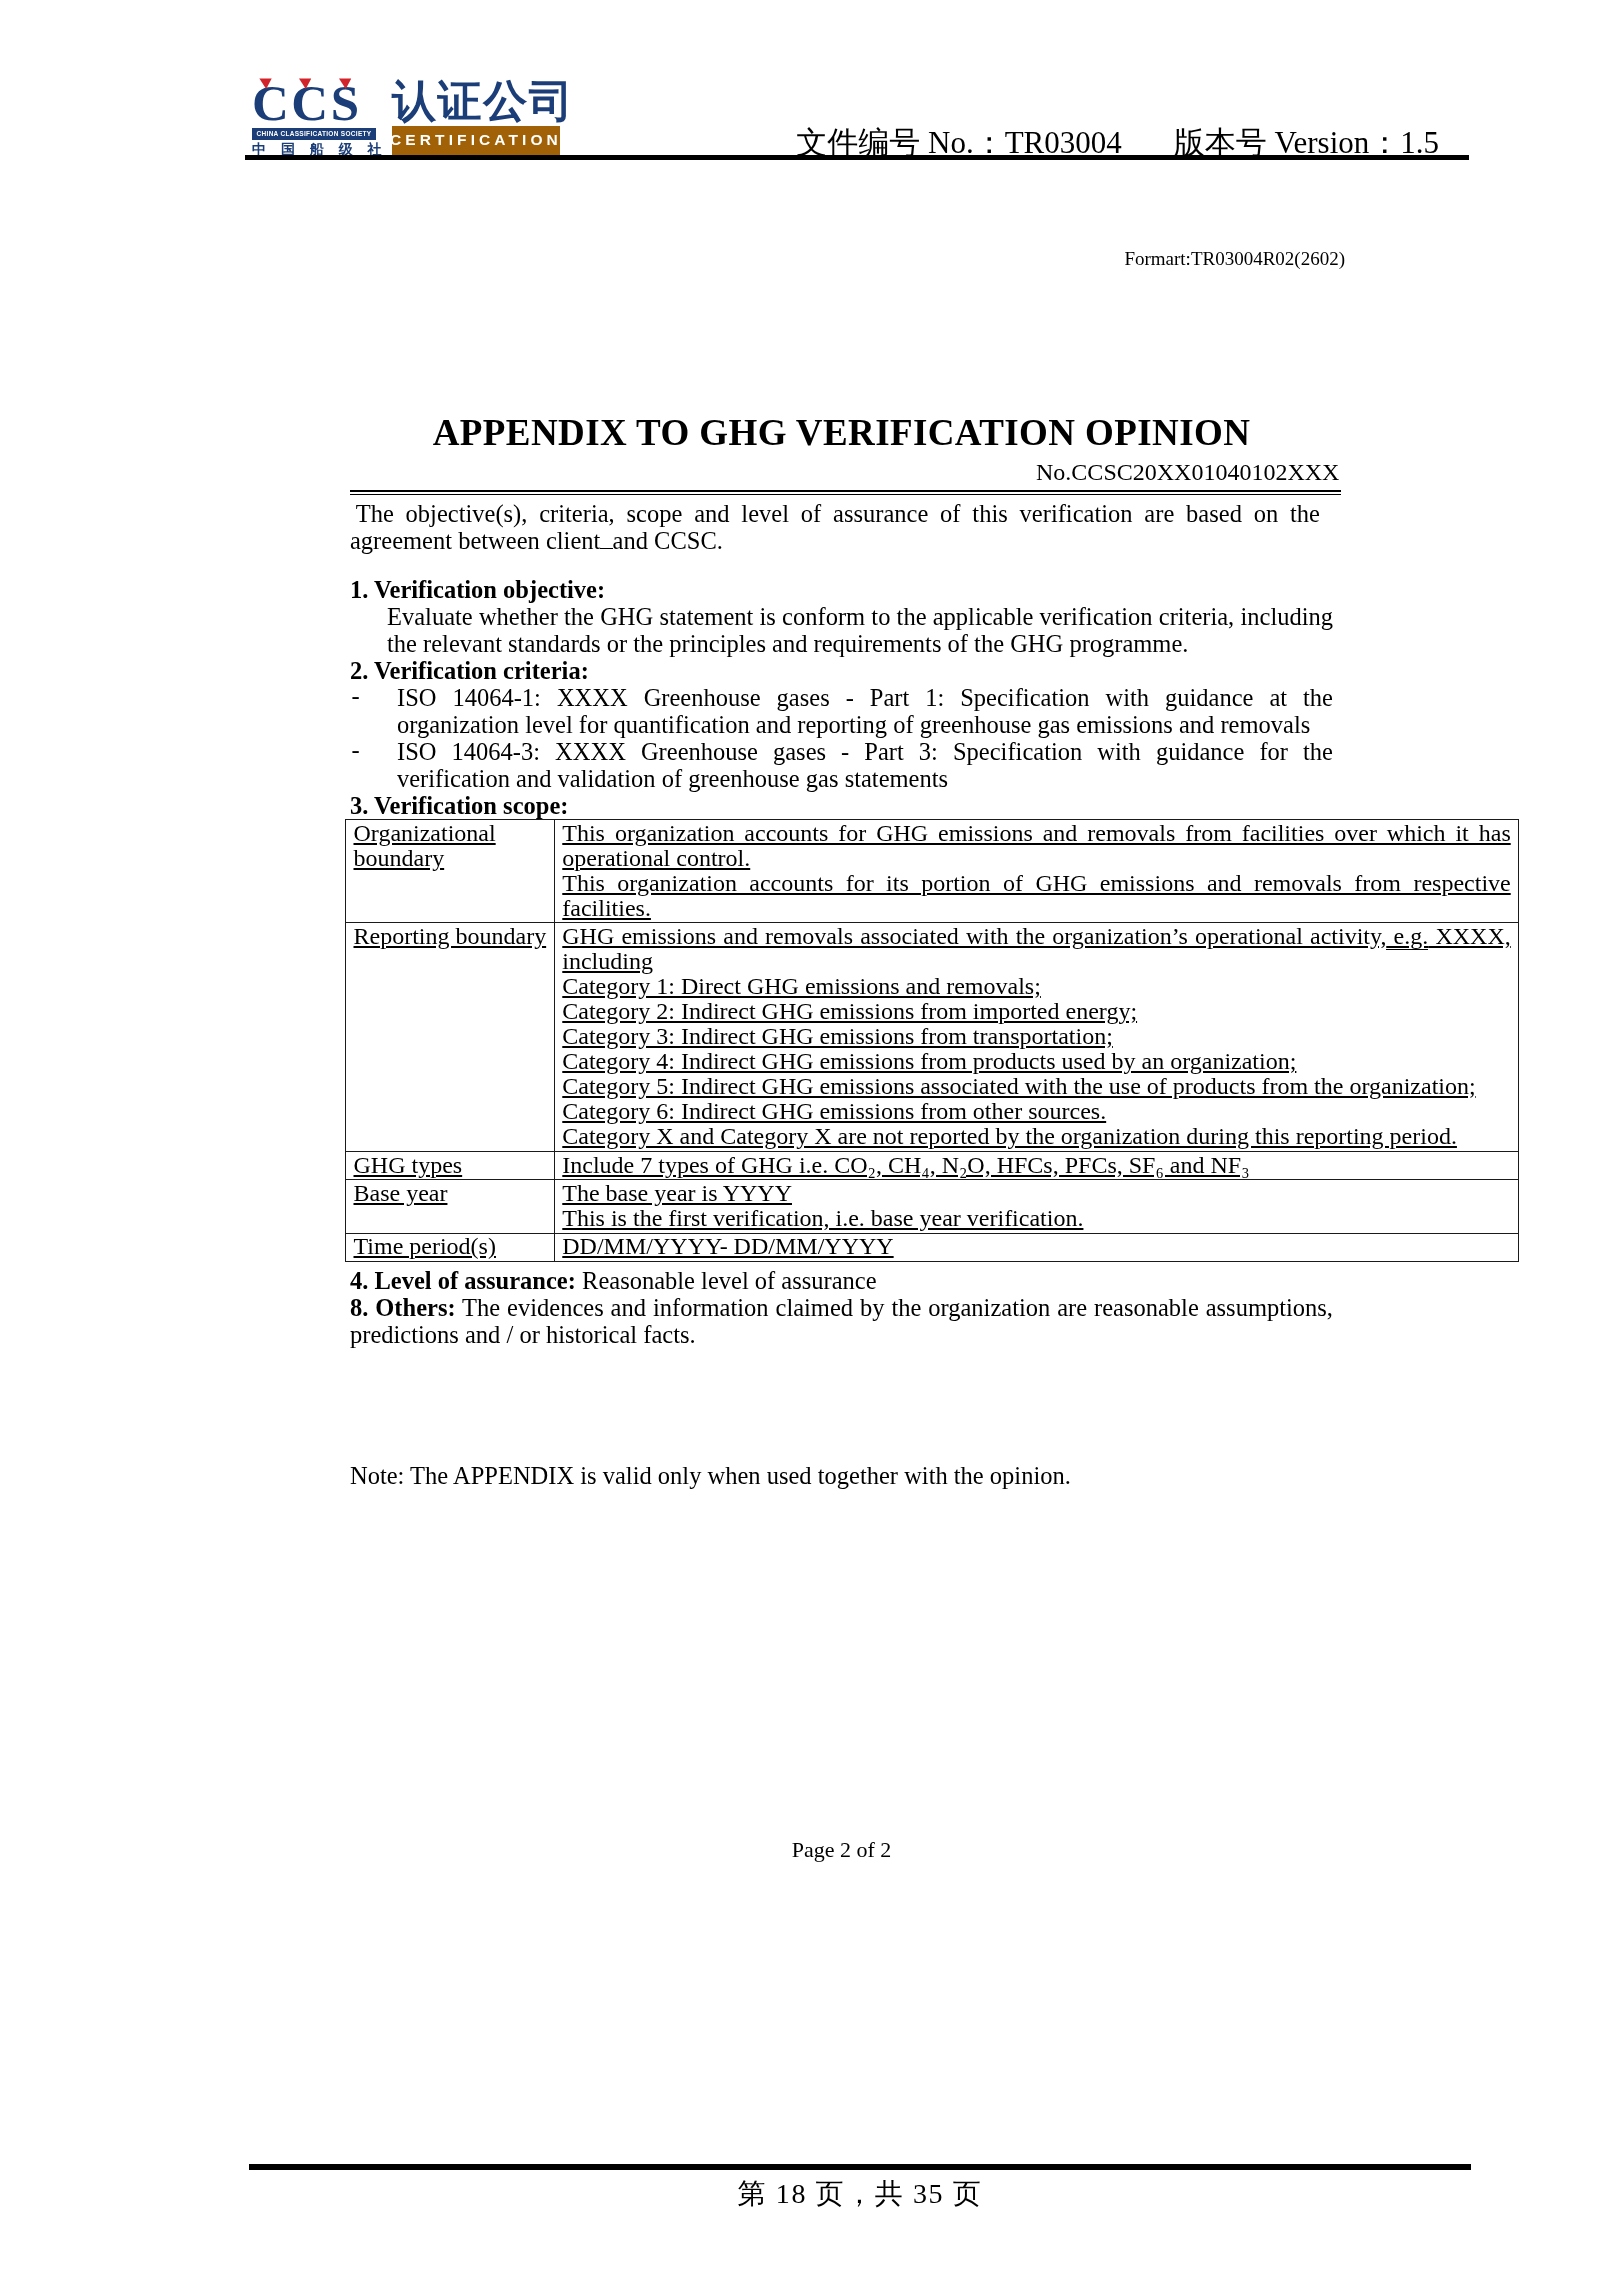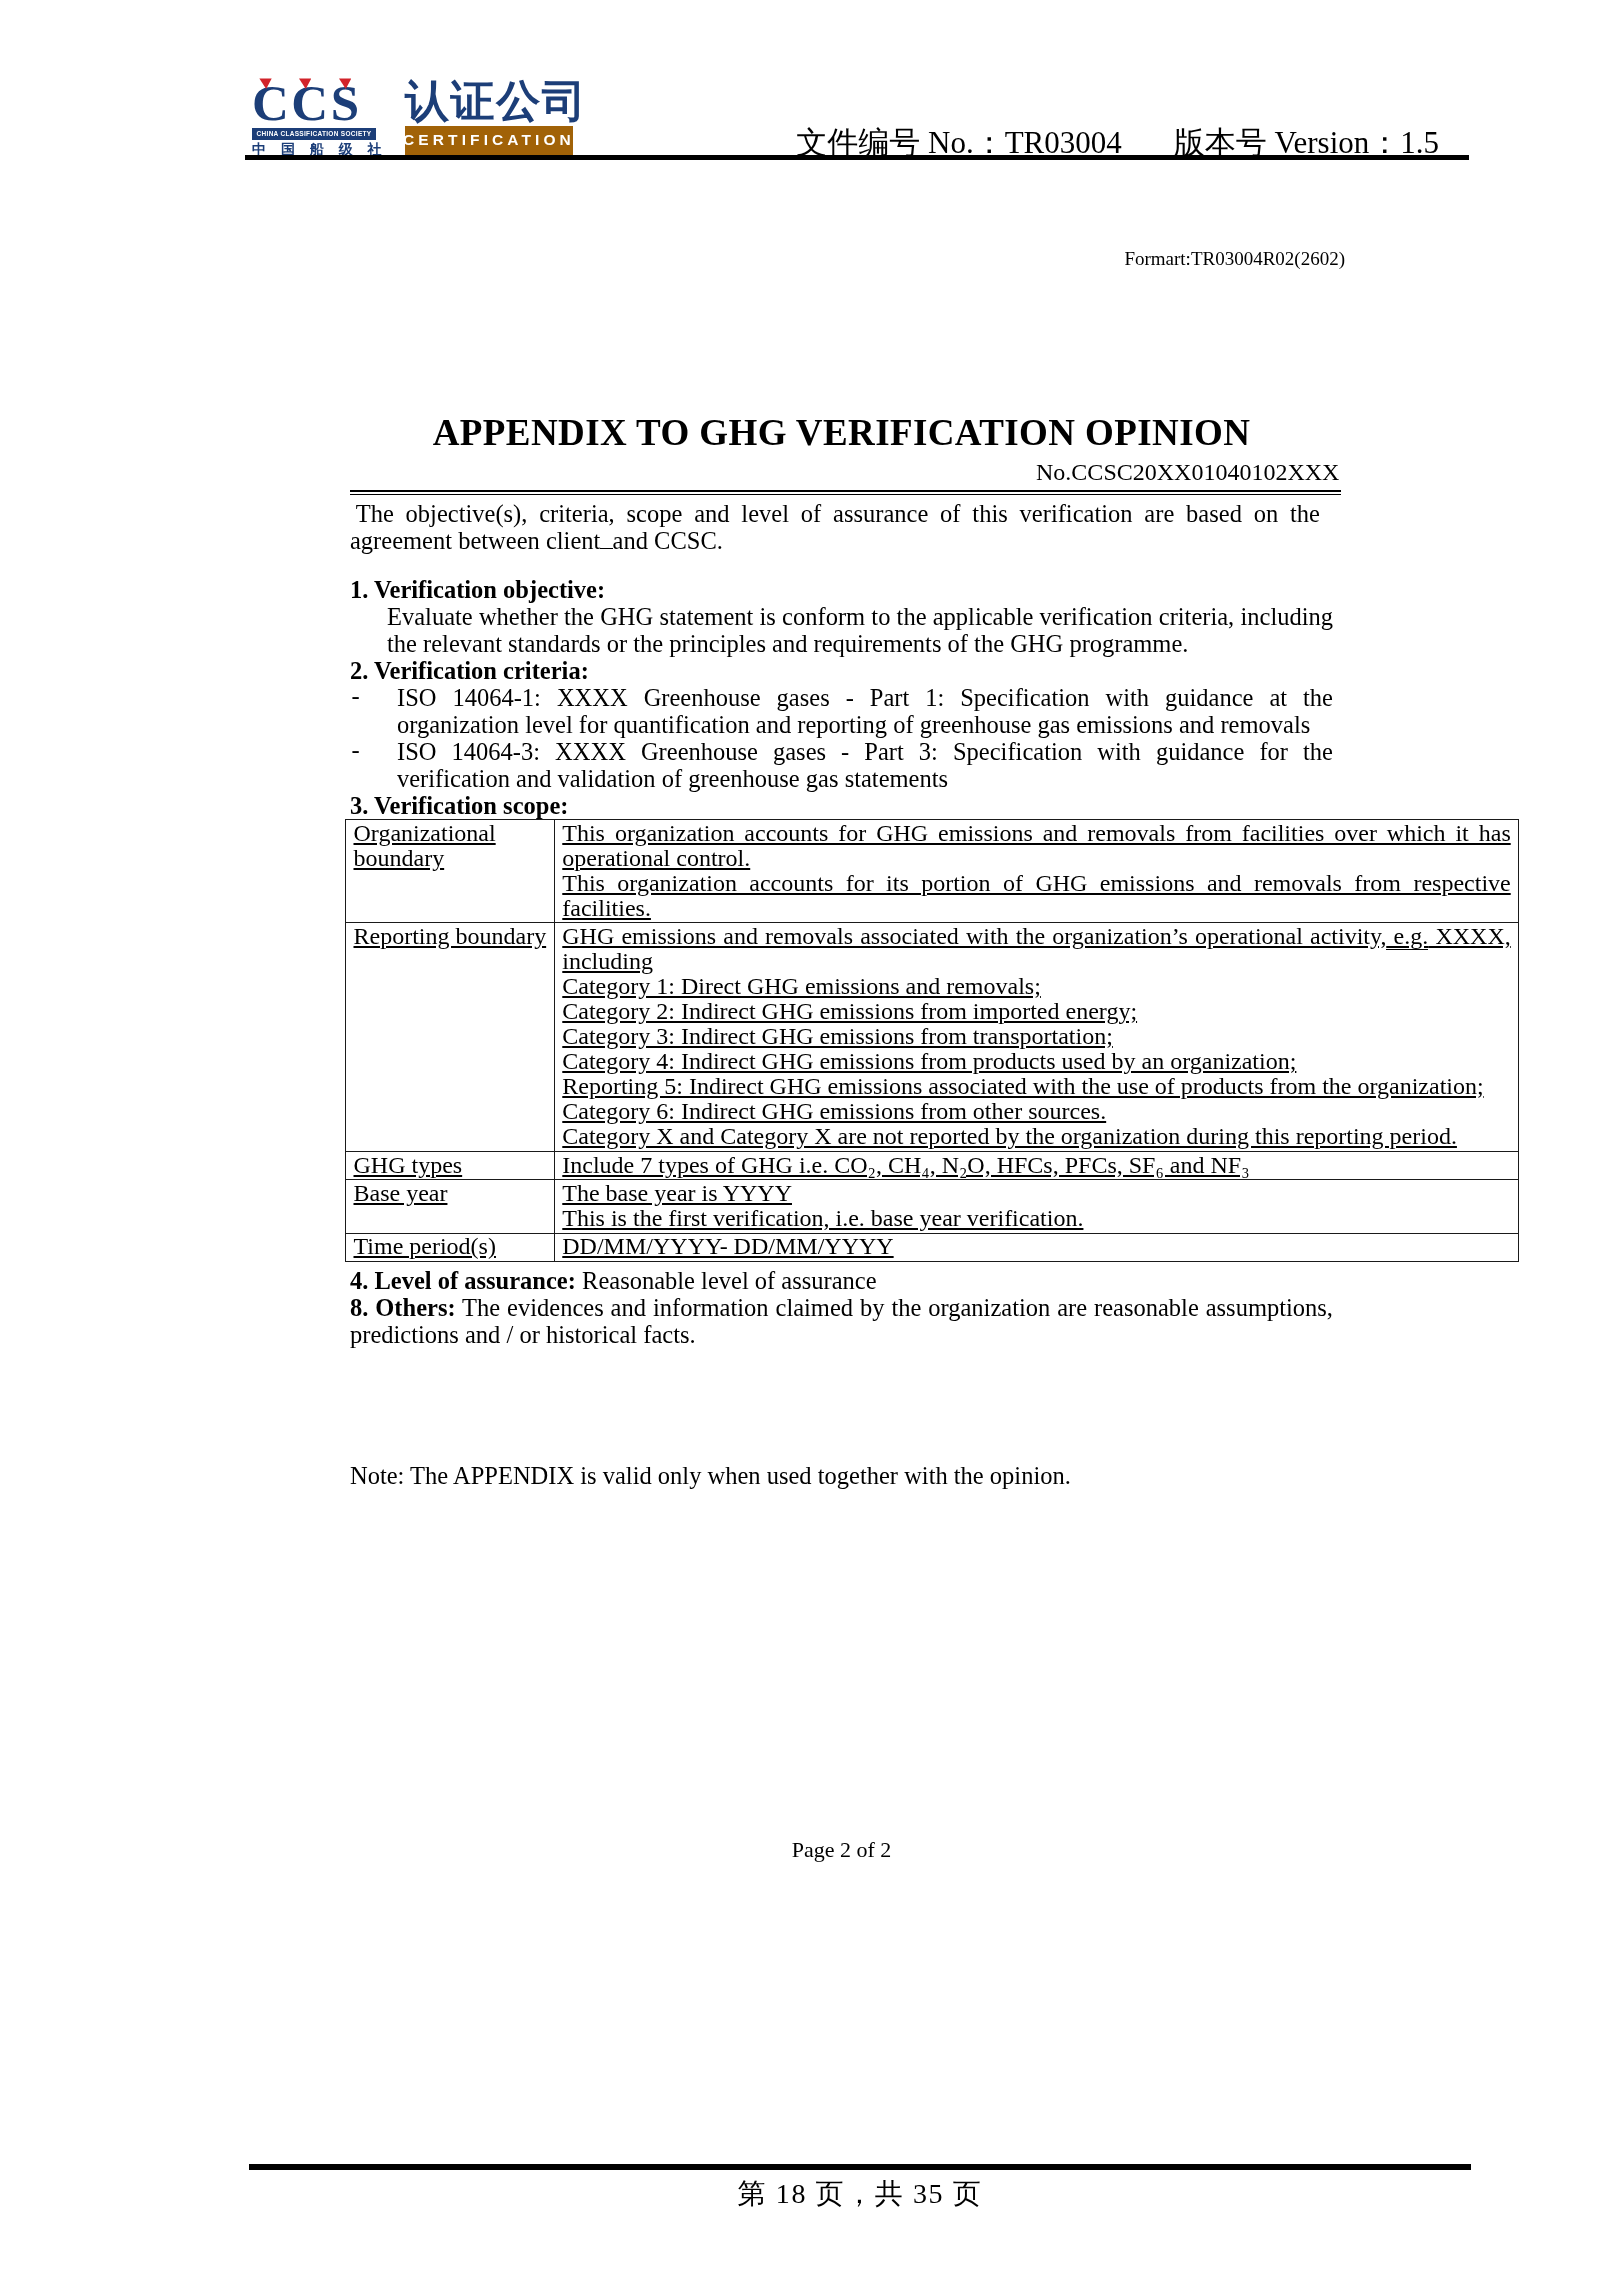--- a/index.html
+++ b/index.html
@@ -4,21 +4,21 @@
 <style>
   html,body{margin:0;padding:0;}
   body{
     width:1622px;height:2295px;background:#ffffff;position:relative;
     font-family:"Liberation Serif","DejaVu Serif",serif;color:#000;
     -webkit-font-smoothing:antialiased;
   }
   .abs{position:absolute;}
 
   
-  .logo{top:80px;left:252px;width:311px;height:75px;display:flex;gap:25px;}
+  .logo{top:80px;left:252px;width:311px;height:75px;display:flex;gap:12px;}
   .logo-left{width:128px;position:relative;}
   .ccs-word{position:relative;font-weight:bold;font-size:51px;line-height:46px;
     color:#1c3e78;letter-spacing:2.5px;font-family:"Liberation Serif",serif;}
   .flag{position:absolute;width:12.3px;height:10.6px;background:#d2232a;
     clip-path:polygon(0 0,100% 0,55% 100%);}
   .f1{left:7.4px;top:-1.6px;} .f2{left:47px;top:-1.6px;} .f3{left:87px;top:-1.6px;}
   .soc-bar{margin-top:1.6px;width:124px;height:12.3px;background:#1c3e78;color:#fff;
     font-family:"Liberation Sans",sans-serif;font-weight:bold;font-size:6.5px;
     letter-spacing:0.3px;display:flex;align-items:center;justify-content:center;white-space:nowrap;}
   .soc-cn{margin-top:0.8px;color:#1c3e78;font-weight:bold;font-size:14px;letter-spacing:5.7px;white-space:nowrap;}
@@ -132,21 +132,21 @@
       </td>
     </tr>
     <tr>
       <td class="lbl">Reporting boundary</td>
       <td>
         <div class="cell-par"><span>GHG emissions and removals associated with the organization’s operational activity,</span><span class="ul"> e.g.</span><span> XXXX, including</span></div>
         <div class="cell-par">Category 1: Direct GHG emissions and removals;</div>
         <div class="cell-par">Category 2: Indirect GHG emissions from imported energy;</div>
         <div class="cell-par">Category 3: Indirect GHG emissions from transportation;</div>
         <div class="cell-par">Category 4: Indirect GHG emissions from products used by an organization;</div>
-        <div class="cell-par">Reporting 5: Indirect GHG emissions associated with the use of products from the organization;</div>
+        <div class="cell-par">Category 5: Indirect GHG emissions associated with the use of products from the organization;</div>
         <div class="cell-par">Category 6: Indirect GHG emissions from other sources.</div>
         <div class="cell-par">Category X and Category X are not reported by the organization during this reporting period.</div>
       </td>
     </tr>
     <tr>
       <td class="lbl">GHG types</td>
       <td>Include 7 types of GHG i.e. CO₂, CH₄, N₂O, HFCs, PFCs, SF₆ and NF₃</td>
     </tr>
     <tr>
       <td class="lbl">Base year</td>

